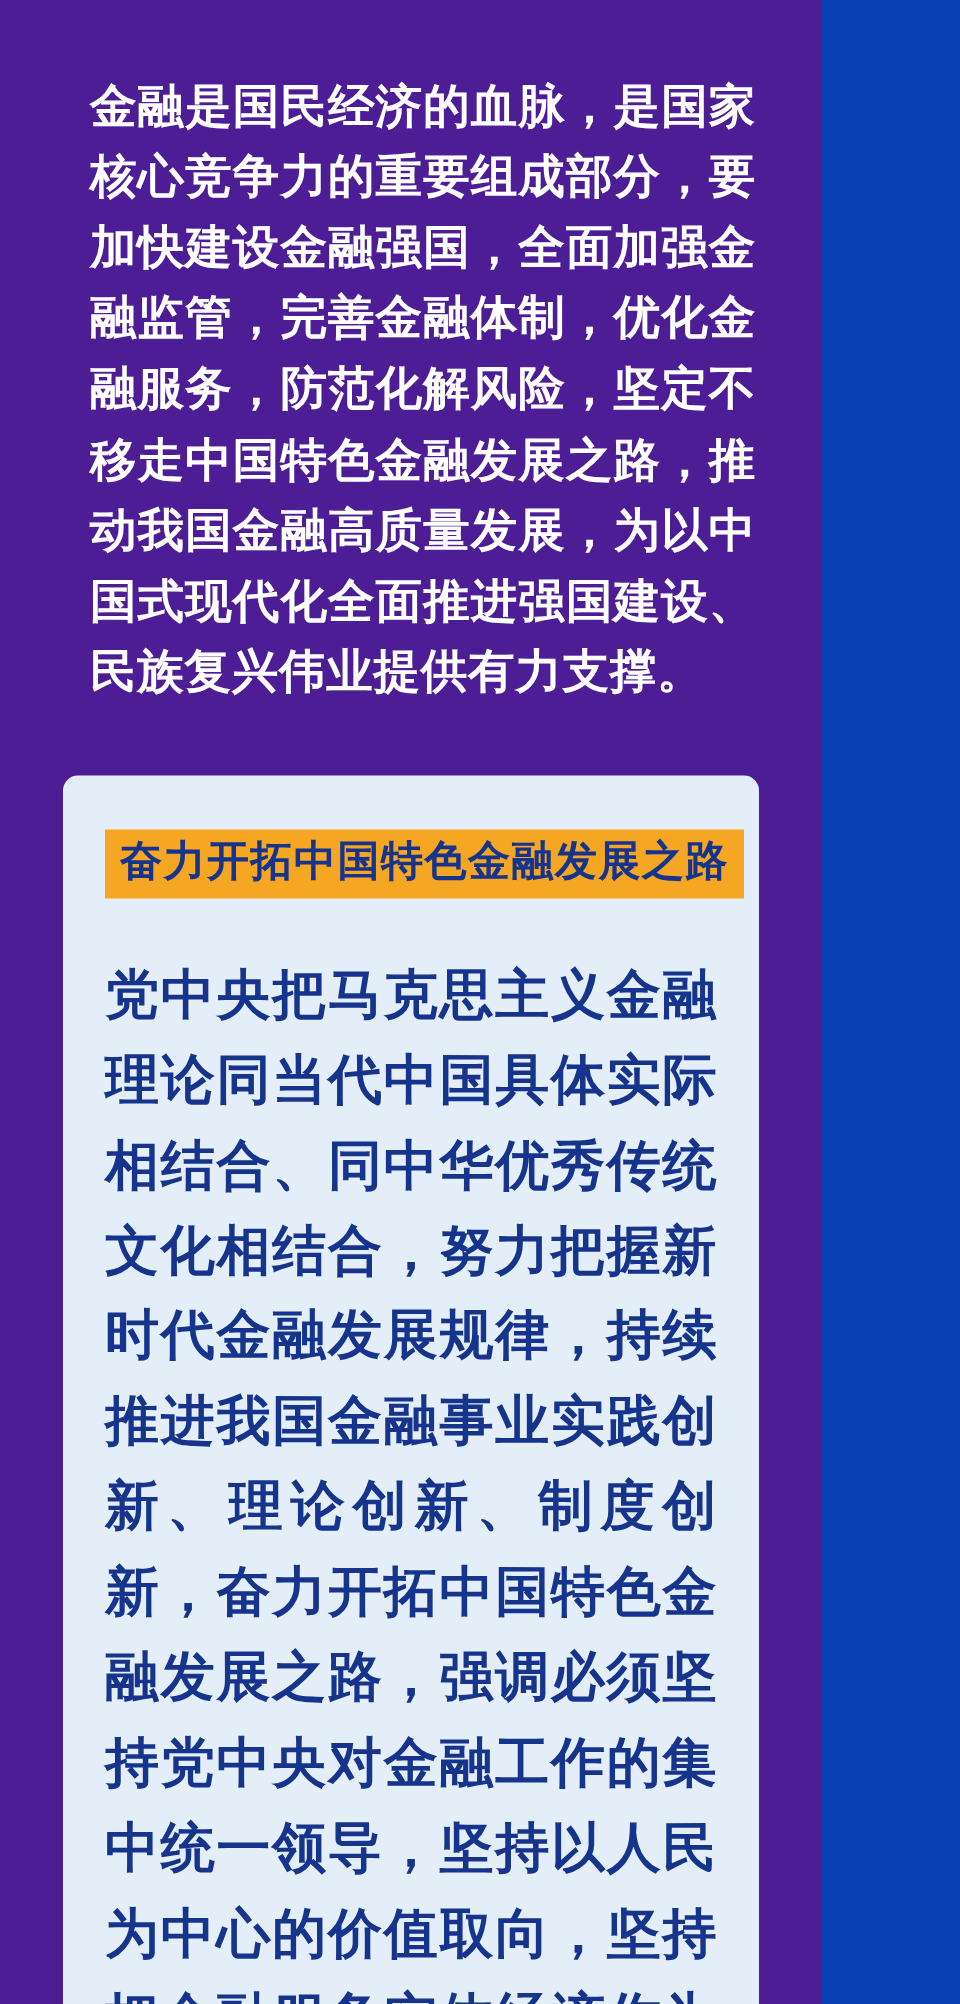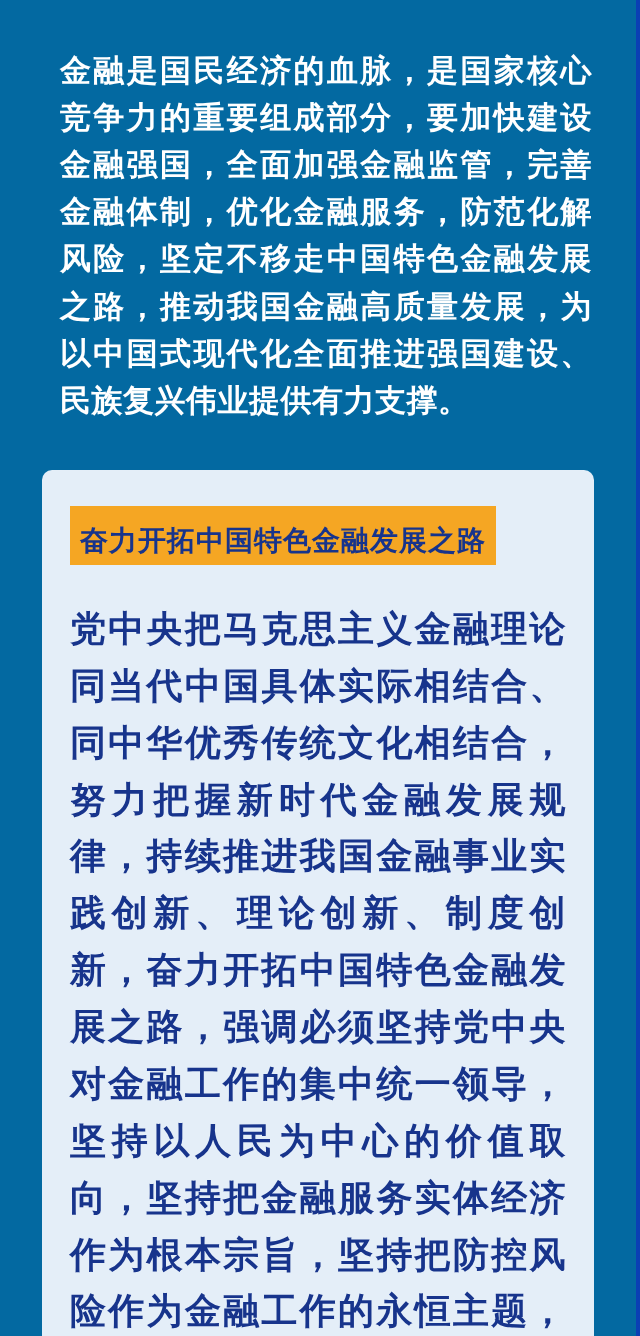--- a/index.html
+++ b/index.html
@@ -8,23 +8,23 @@
   }
   body {
     width: 640px;
     height: 1336px;
     background: #0b3fb4;
     font-family: "Liberation Serif", "DejaVu Serif", serif;
     overflow: hidden;
   }
   .page {
     position: relative;
-    width: 636px;
+    width: 548px;
     height: 1336px;
-    background: #0369a1;
+    background: #4c1d95;
     box-sizing: border-box;
   }
 
   
   .intro-block {
     padding: 16px 44px 0 60px;
   }
   .intro-text {
     color: #ffffff;
     font-size: 31px;
@@ -48,21 +48,21 @@
     display: block;
     margin-bottom: 26px;
   }
   .card-heading {
     display: inline-block;
     background: #f5a623;
     color: #17348c;
     font-size: 28px;
     font-weight: 700;
     line-height: 1.25;
-    padding: 17px 10px 7px 10px;
+    padding: 4px 10px 7px 10px;
     letter-spacing: 1px;
     font-family: "Liberation Serif", "DejaVu Serif", serif;
     white-space: nowrap;
   }
   .card-text {
     color: #17348c;
     font-size: 36px;
     line-height: 1.58;
     font-weight: 700;
     text-align: justify;

